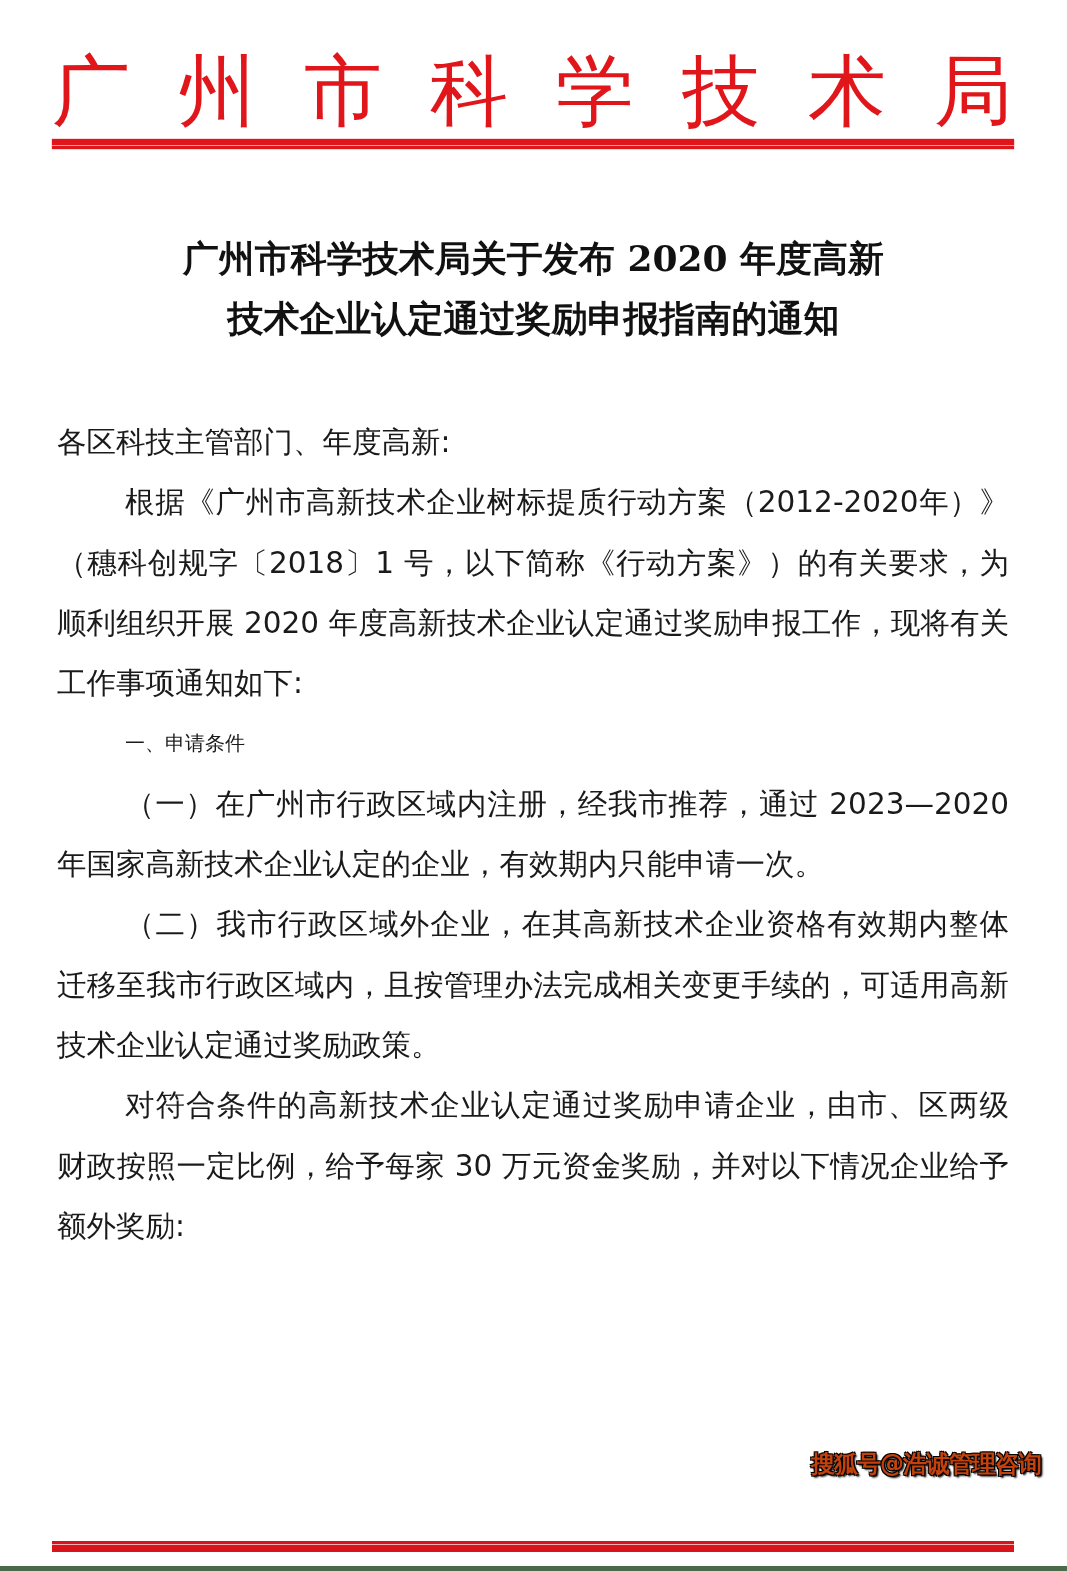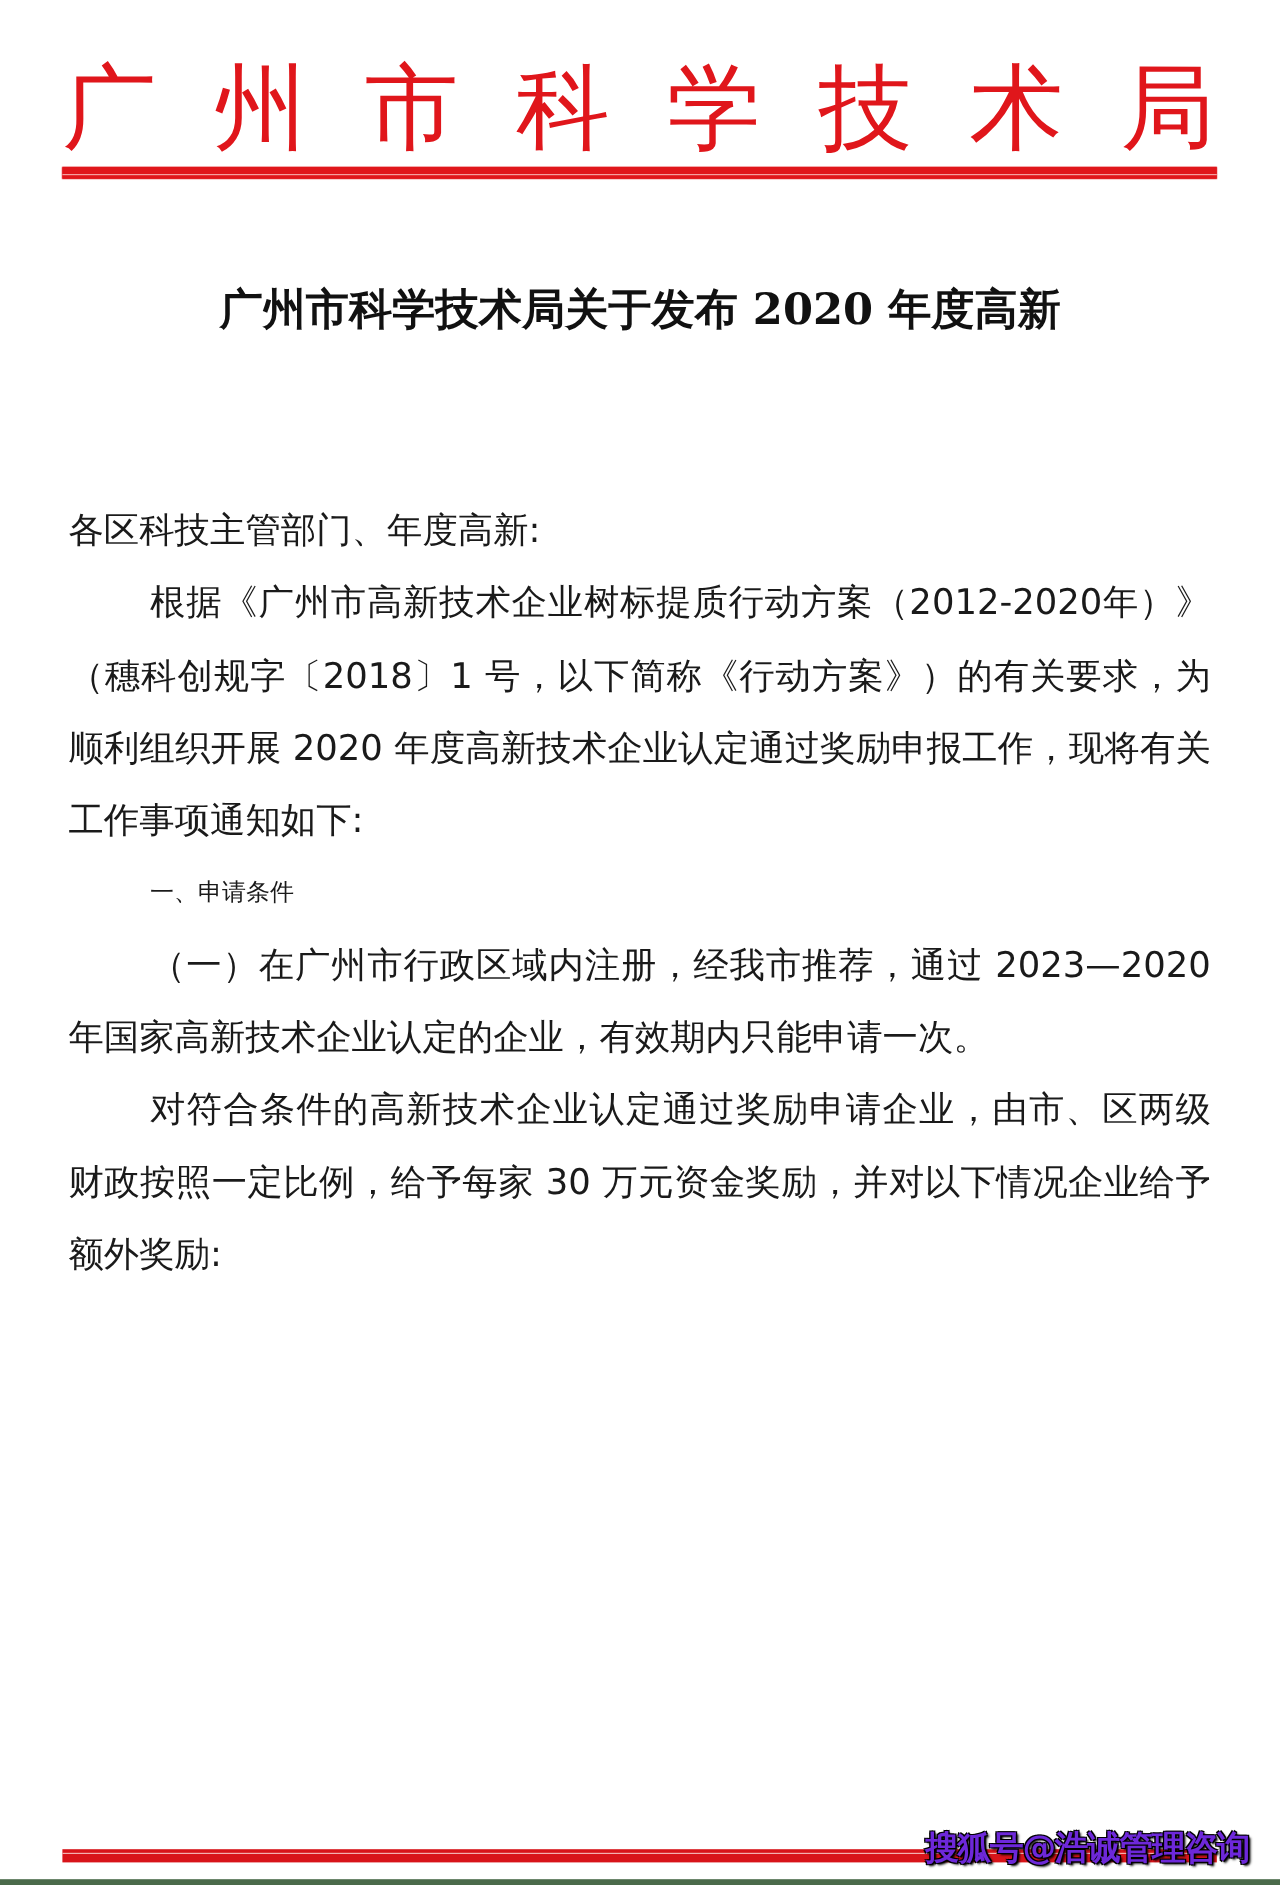--- a/index.html
+++ b/index.html
@@ -40,22 +40,22 @@
   .rule-bottom {
     position: absolute; left: 52px; top: 1541px; width: 962px; height: 11px; background: #d8141a;
   }
   .rule-bottom::before {
     content: ""; position: absolute; left: 0; right: 0; top: 3px; height: 1px; background: #f3b0b0;
   }
   .bottom-strip {
     position: absolute; left: 0; top: 1566px; width: 1067px; height: 5px; background: #4a6a4a;
   }
   .watermark {
-    position: absolute; right: 26px; top: 1521px;
-    font-family: "DejaVu Sans", sans-serif; font-weight: bold; font-size: 28px; color: #6d28d9;
+    position: absolute; right: 26px; top: 1448px;
+    font-family: "DejaVu Sans", sans-serif; font-weight: bold; font-size: 24px; color: #c2410c;
     text-shadow: 1px 1px 0 #000, -1px -1px 0 #000, 1px -1px 0 #000, -1px 1px 0 #000, 2px 2px 2px #000;
     letter-spacing: -1px;
   }
 </style>
 </head>
 <body>
 
 <div class="masthead">
   <span>广</span>
   <span>州</span>
@@ -63,25 +63,27 @@
   <span>科</span>
   <span>学</span>
   <span>技</span>
   <span>术</span>
   <span>局</span>
 </div>
 <div class="rule-top"></div>
 
 <div class="doc-title">
   <div>广州市科学技术局关于发布 2020 年度高新</div>
+  <div>技术企业认定通过奖励申报指南的通知</div>
 </div>
 
 <div class="body-text">
   <p>各区科技主管部门、年度高新:</p>
   <p class="indent">根据《广州市高新技术企业树标提质行动方案（2012-2020年）》（穗科创规字〔2018〕1 号，以下简称《行动方案》）的有关要求，为顺利组织开展 2020 年度高新技术企业认定通过奖励申报工作，现将有关工作事项通知如下:</p>
   <h3>一、申请条件</h3>
   <p class="indent">（一）在广州市行政区域内注册，经我市推荐，通过 2023—2020 年国家高新技术企业认定的企业，有效期内只能申请一次。</p>
+  <p class="indent">（二）我市行政区域外企业，在其高新技术企业资格有效期内整体迁移至我市行政区域内，且按管理办法完成相关变更手续的，可适用高新技术企业认定通过奖励政策。</p>
   <p class="indent">对符合条件的高新技术企业认定通过奖励申请企业，由市、区两级财政按照一定比例，给予每家 30 万元资金奖励，并对以下情况企业给予额外奖励:</p>
 </div>
 
 <div class="rule-bottom"></div>
 <div class="watermark">搜狐号@浩诚管理咨询</div>
 <div class="bottom-strip"></div>
 
 </body></html>

